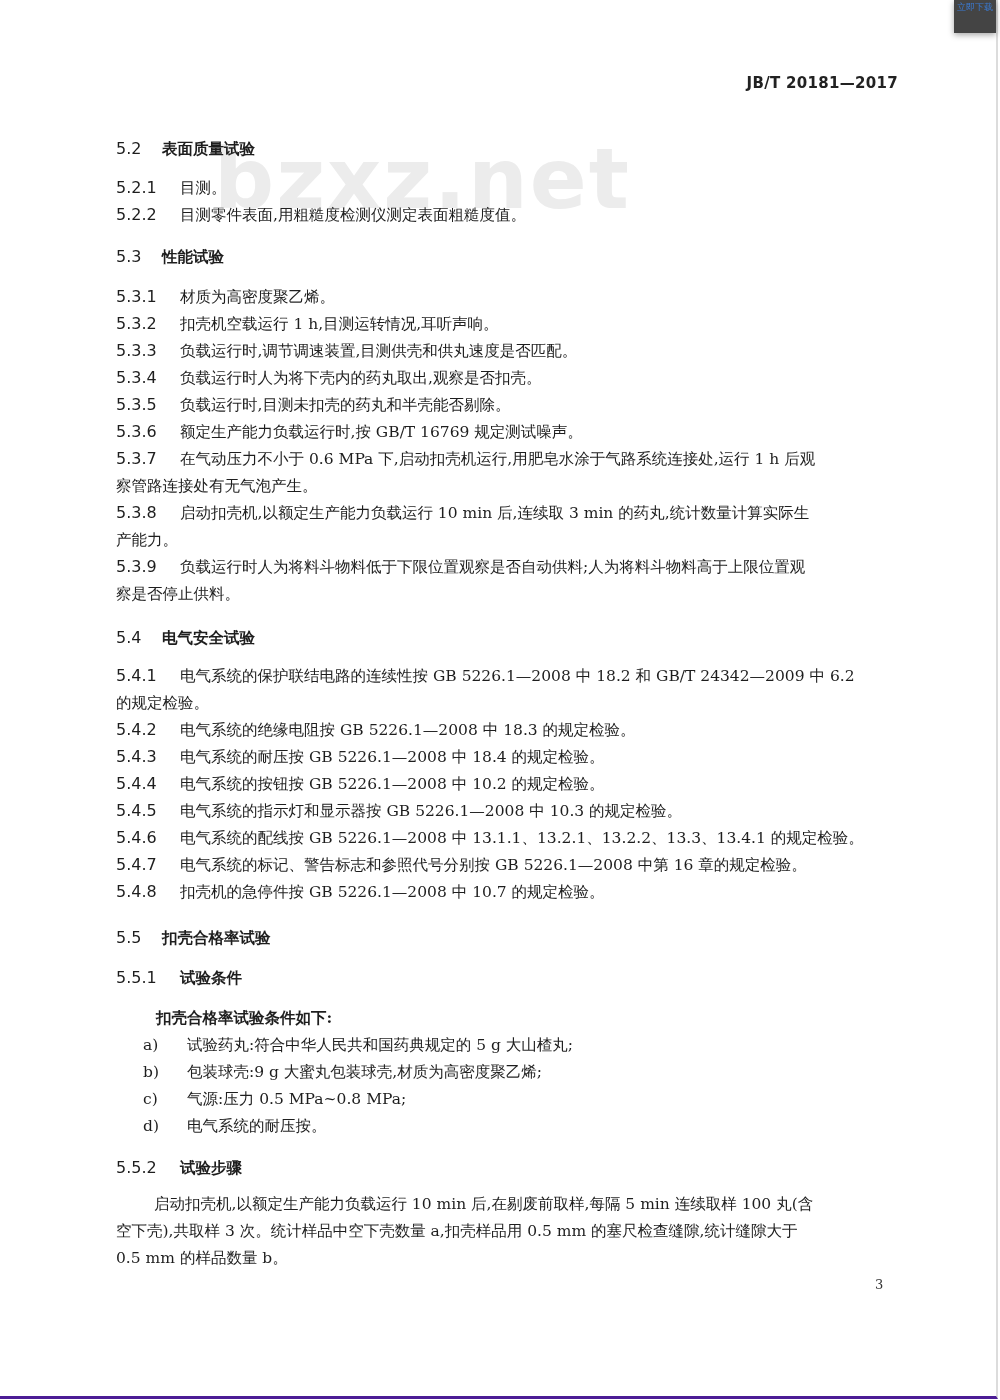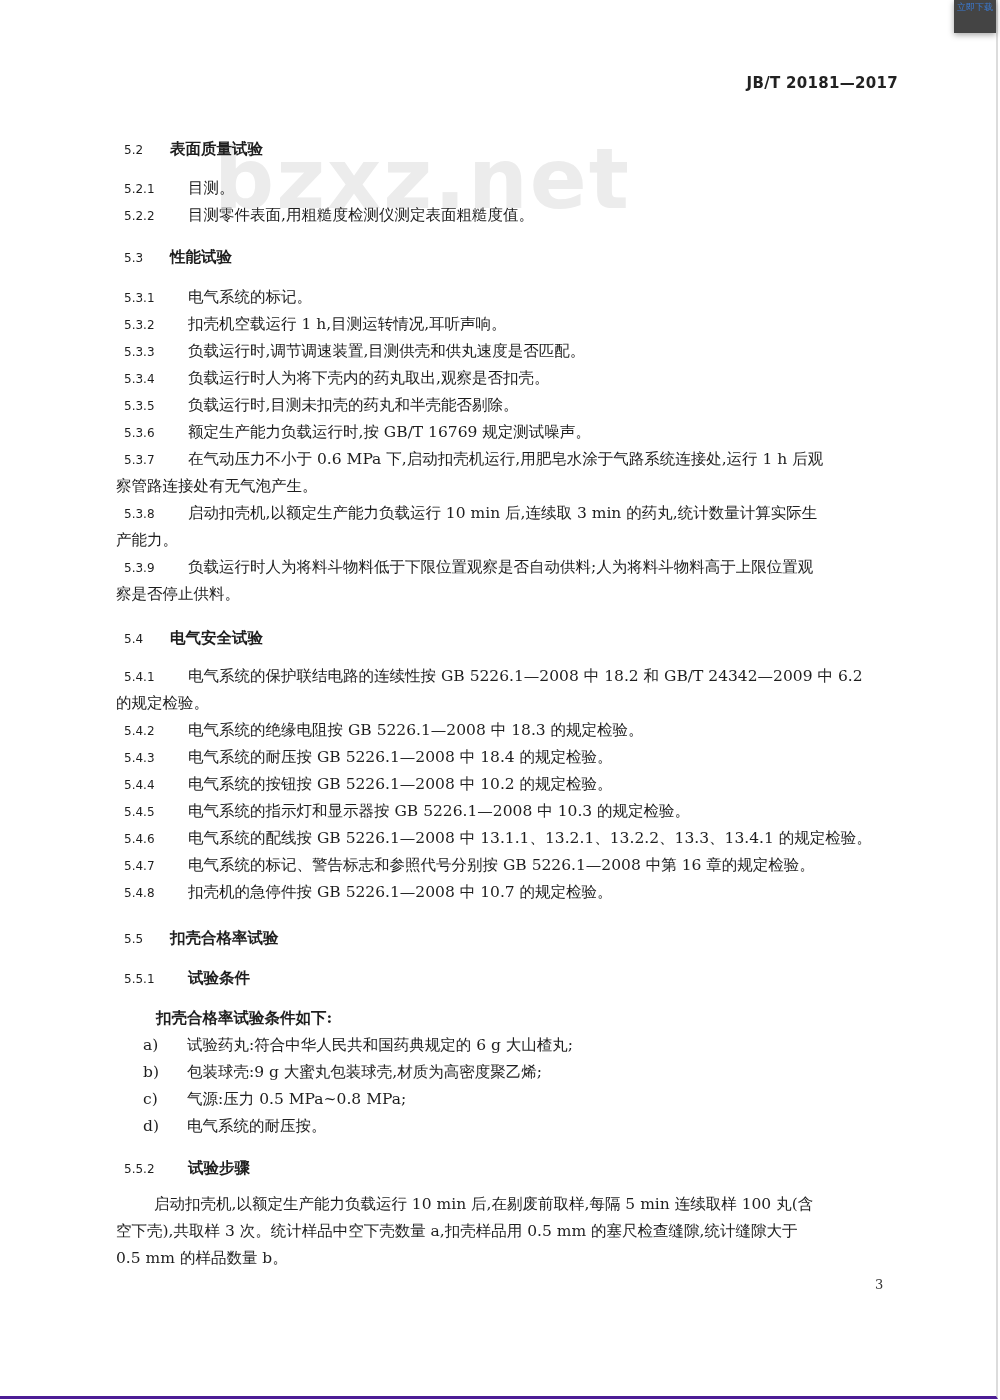--- a/index.html
+++ b/index.html
@@ -32,21 +32,21 @@
     position: absolute; left: 214px; top: 130px;
     font-family: "DejaVu Sans", sans-serif; font-weight: bold;
     font-size: 84px; color: #ececec; letter-spacing: 2px;
     z-index: 0; pointer-events: none;
   }
   .content { position: absolute; left: 116px; top: 0; width: 790px; z-index: 1; }
   .line {
     position: absolute; left: 0; white-space: nowrap;
     font-size: 15.5px; line-height: 20px;
   }
-  .num { display: inline-block; font-family: "DejaVu Sans", sans-serif; font-size: 12px; margin-left: 8px; }
+  .num { display: inline-block; font-family: "DejaVu Sans", sans-serif; font-size: 16px; }
   .h2 .num { width: 46px; }
   .h3 .num { width: 64px; }
   .h2 .txt, .h3b .txt { font-family: "DejaVu Sans", sans-serif; font-weight: bold; margin-top: 46px; }
   .p .num { width: 64px; }
   .cont { left: 0; }
   .indent { left: 40px; font-weight: bold; }
   .item { left: 27px; }
   .item .lbl { display: inline-block; width: 44px; }
   .para { left: 38px; }
   .page-num {
@@ -75,21 +75,21 @@
       <span class="num">5.2.1</span><span>目测。</span>
     </div>
     <div class="line p" style="top:205px">
       <span class="num">5.2.2</span><span>目测零件表面,用粗糙度检测仪测定表面粗糙度值。</span>
     </div>
 
     <div class="line h2" style="top:247px">
       <span class="num">5.3</span><span class="txt">性能试验</span>
     </div>
     <div class="line p" style="top:287px">
-      <span class="num">5.3.1</span><span>电气系统的标记。</span>
+      <span class="num">5.3.1</span><span>材质为高密度聚乙烯。</span>
     </div>
     <div class="line p" style="top:314px">
       <span class="num">5.3.2</span><span>扣壳机空载运行 1 h,目测运转情况,耳听声响。</span>
     </div>
     <div class="line p" style="top:341px">
       <span class="num">5.3.3</span><span>负载运行时,调节调速装置,目测供壳和供丸速度是否匹配。</span>
     </div>
     <div class="line p" style="top:368px">
       <span class="num">5.3.4</span><span>负载运行时人为将下壳内的药丸取出,观察是否扣壳。</span>
     </div>
@@ -142,21 +142,21 @@
     </div>
 
     <div class="line h2" style="top:928px">
       <span class="num">5.5</span><span class="txt">扣壳合格率试验</span>
     </div>
     <div class="line h3 h3b" style="top:968px">
       <span class="num">5.5.1</span><span class="txt">试验条件</span>
     </div>
     <div class="line indent" style="top:1008px">扣壳合格率试验条件如下:</div>
     <div class="line item" style="top:1035px">
-      <span class="lbl">a)</span><span>试验药丸:符合中华人民共和国药典规定的 6 g 大山楂丸;</span>
+      <span class="lbl">a)</span><span>试验药丸:符合中华人民共和国药典规定的 5 g 大山楂丸;</span>
     </div>
     <div class="line item" style="top:1062px">
       <span class="lbl">b)</span><span>包装球壳:9 g 大蜜丸包装球壳,材质为高密度聚乙烯;</span>
     </div>
     <div class="line item" style="top:1089px">
       <span class="lbl">c)</span><span>气源:压力 0.5 MPa~0.8 MPa;</span>
     </div>
     <div class="line item" style="top:1116px">
       <span class="lbl">d)</span><span>电气系统的耐压按。</span>
     </div>

